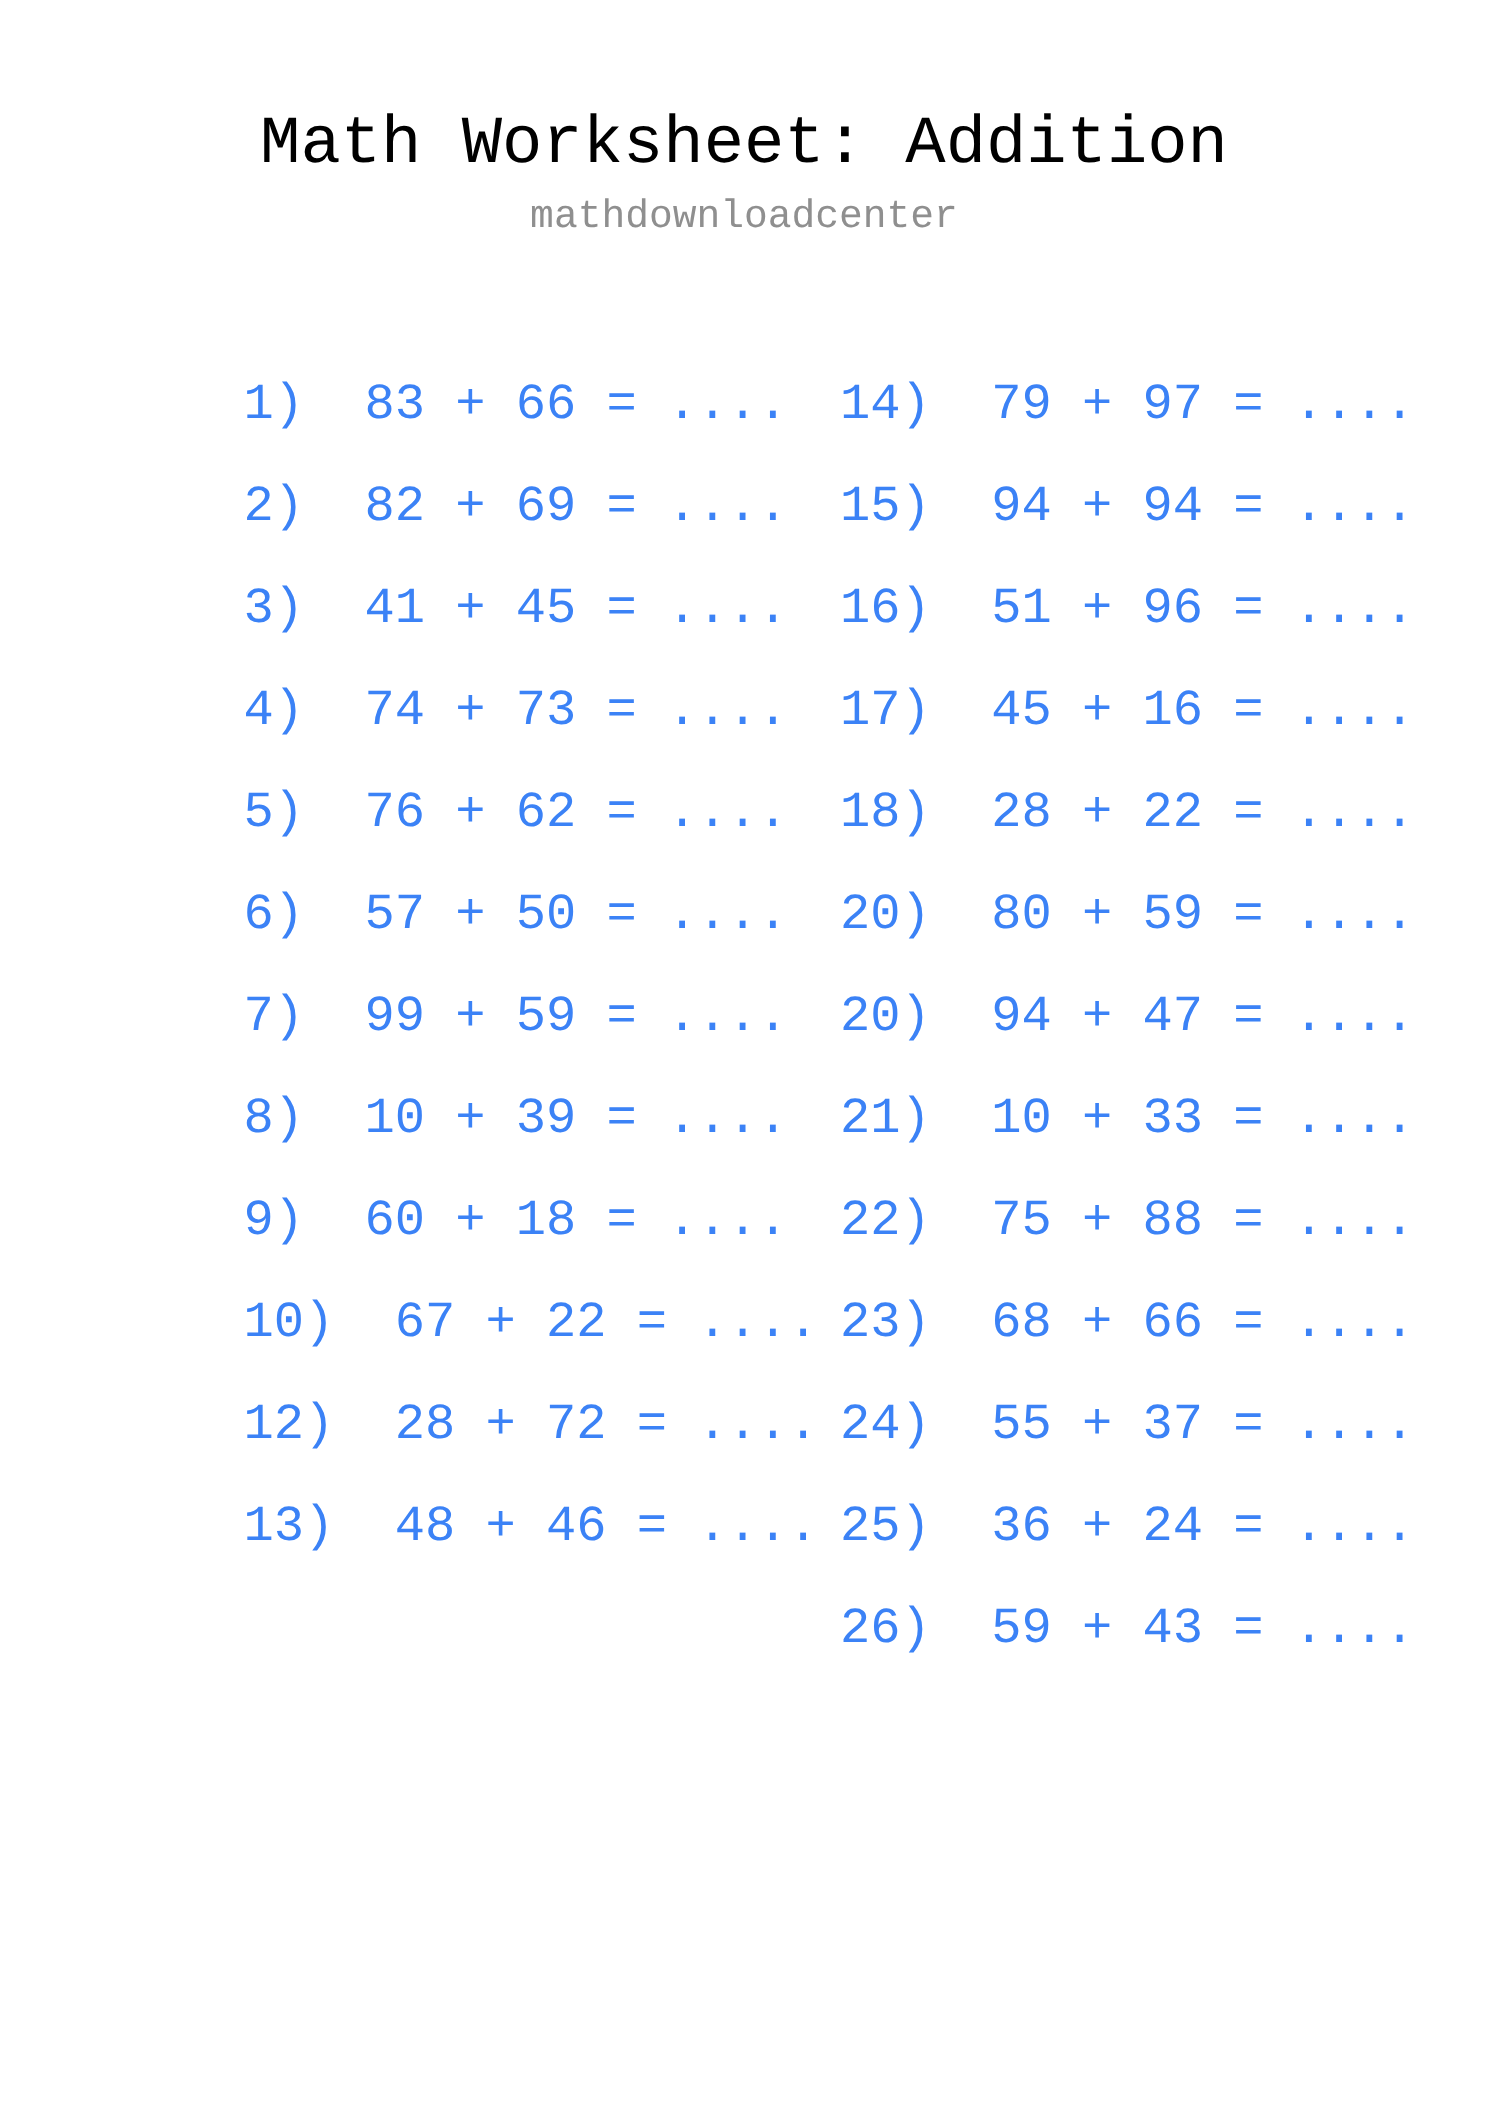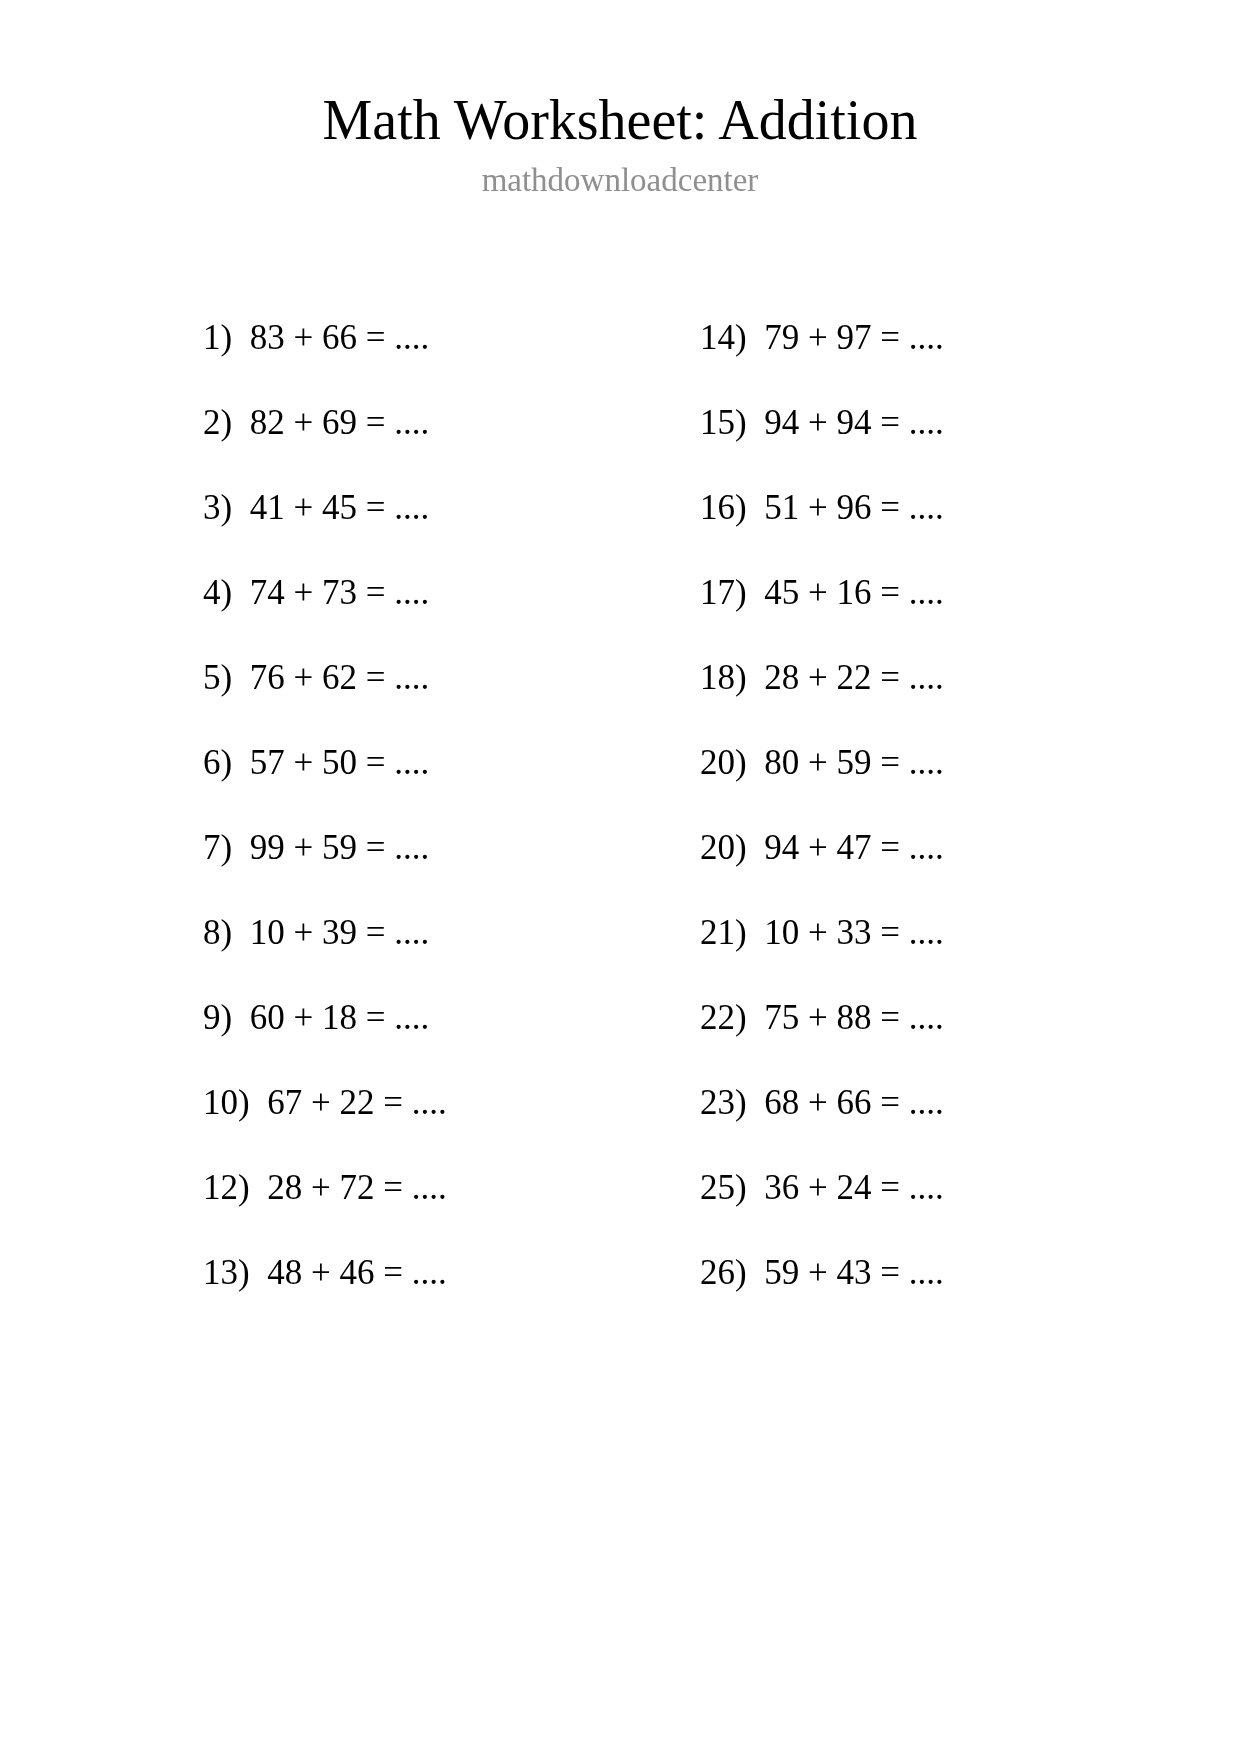--- a/index.html
+++ b/index.html
@@ -5,21 +5,21 @@
   html, body {
     margin: 0;
     padding: 0;
     background: #ffffff;
   }
   .page {
     position: relative;
     width: 1240px;
     height: 1518px;
     background: #ffffff;
-    font-family: Liberation Serif, serif;
+    font-family: Liberation Mono, monospace;
     color: #000000;
     overflow: hidden;
   }
   .title {
     position: absolute;
     top: 88px;
     left: 0;
     width: 100%;
     text-align: center;
     font-size: 56px;
@@ -35,24 +35,24 @@
     width: 100%;
     text-align: center;
     font-size: 33px;
     font-weight: 400;
     color: #8f8f8f;
     white-space: pre;
   }
   .problems-col {
     position: absolute;
     top: 295px;
-    font-size: 35px;
+    font-size: 42px;
     line-height: 85px;
     font-weight: 400;
-    color: #000000;
+    color: #3b82f6;
   }
   .col-left  { left: 203px; }
   .col-right { left: 700px; }
   .problem {
     white-space: pre; 
   }
 </style>
 </head>
 <body>
 
@@ -81,17 +81,18 @@
     <div class="problem">14)  79 + 97 = ....</div>
     <div class="problem">15)  94 + 94 = ....</div>
     <div class="problem">16)  51 + 96 = ....</div>
     <div class="problem">17)  45 + 16 = ....</div>
     <div class="problem">18)  28 + 22 = ....</div>
     <div class="problem">20)  80 + 59 = ....</div>
     <div class="problem">20)  94 + 47 = ....</div>
     <div class="problem">21)  10 + 33 = ....</div>
     <div class="problem">22)  75 + 88 = ....</div>
     <div class="problem">23)  68 + 66 = ....</div>
+    <div class="problem">24)  55 + 37 = ....</div>
     <div class="problem">25)  36 + 24 = ....</div>
     <div class="problem">26)  59 + 43 = ....</div>
   </div>
 
 </div>
 
 </body></html>

